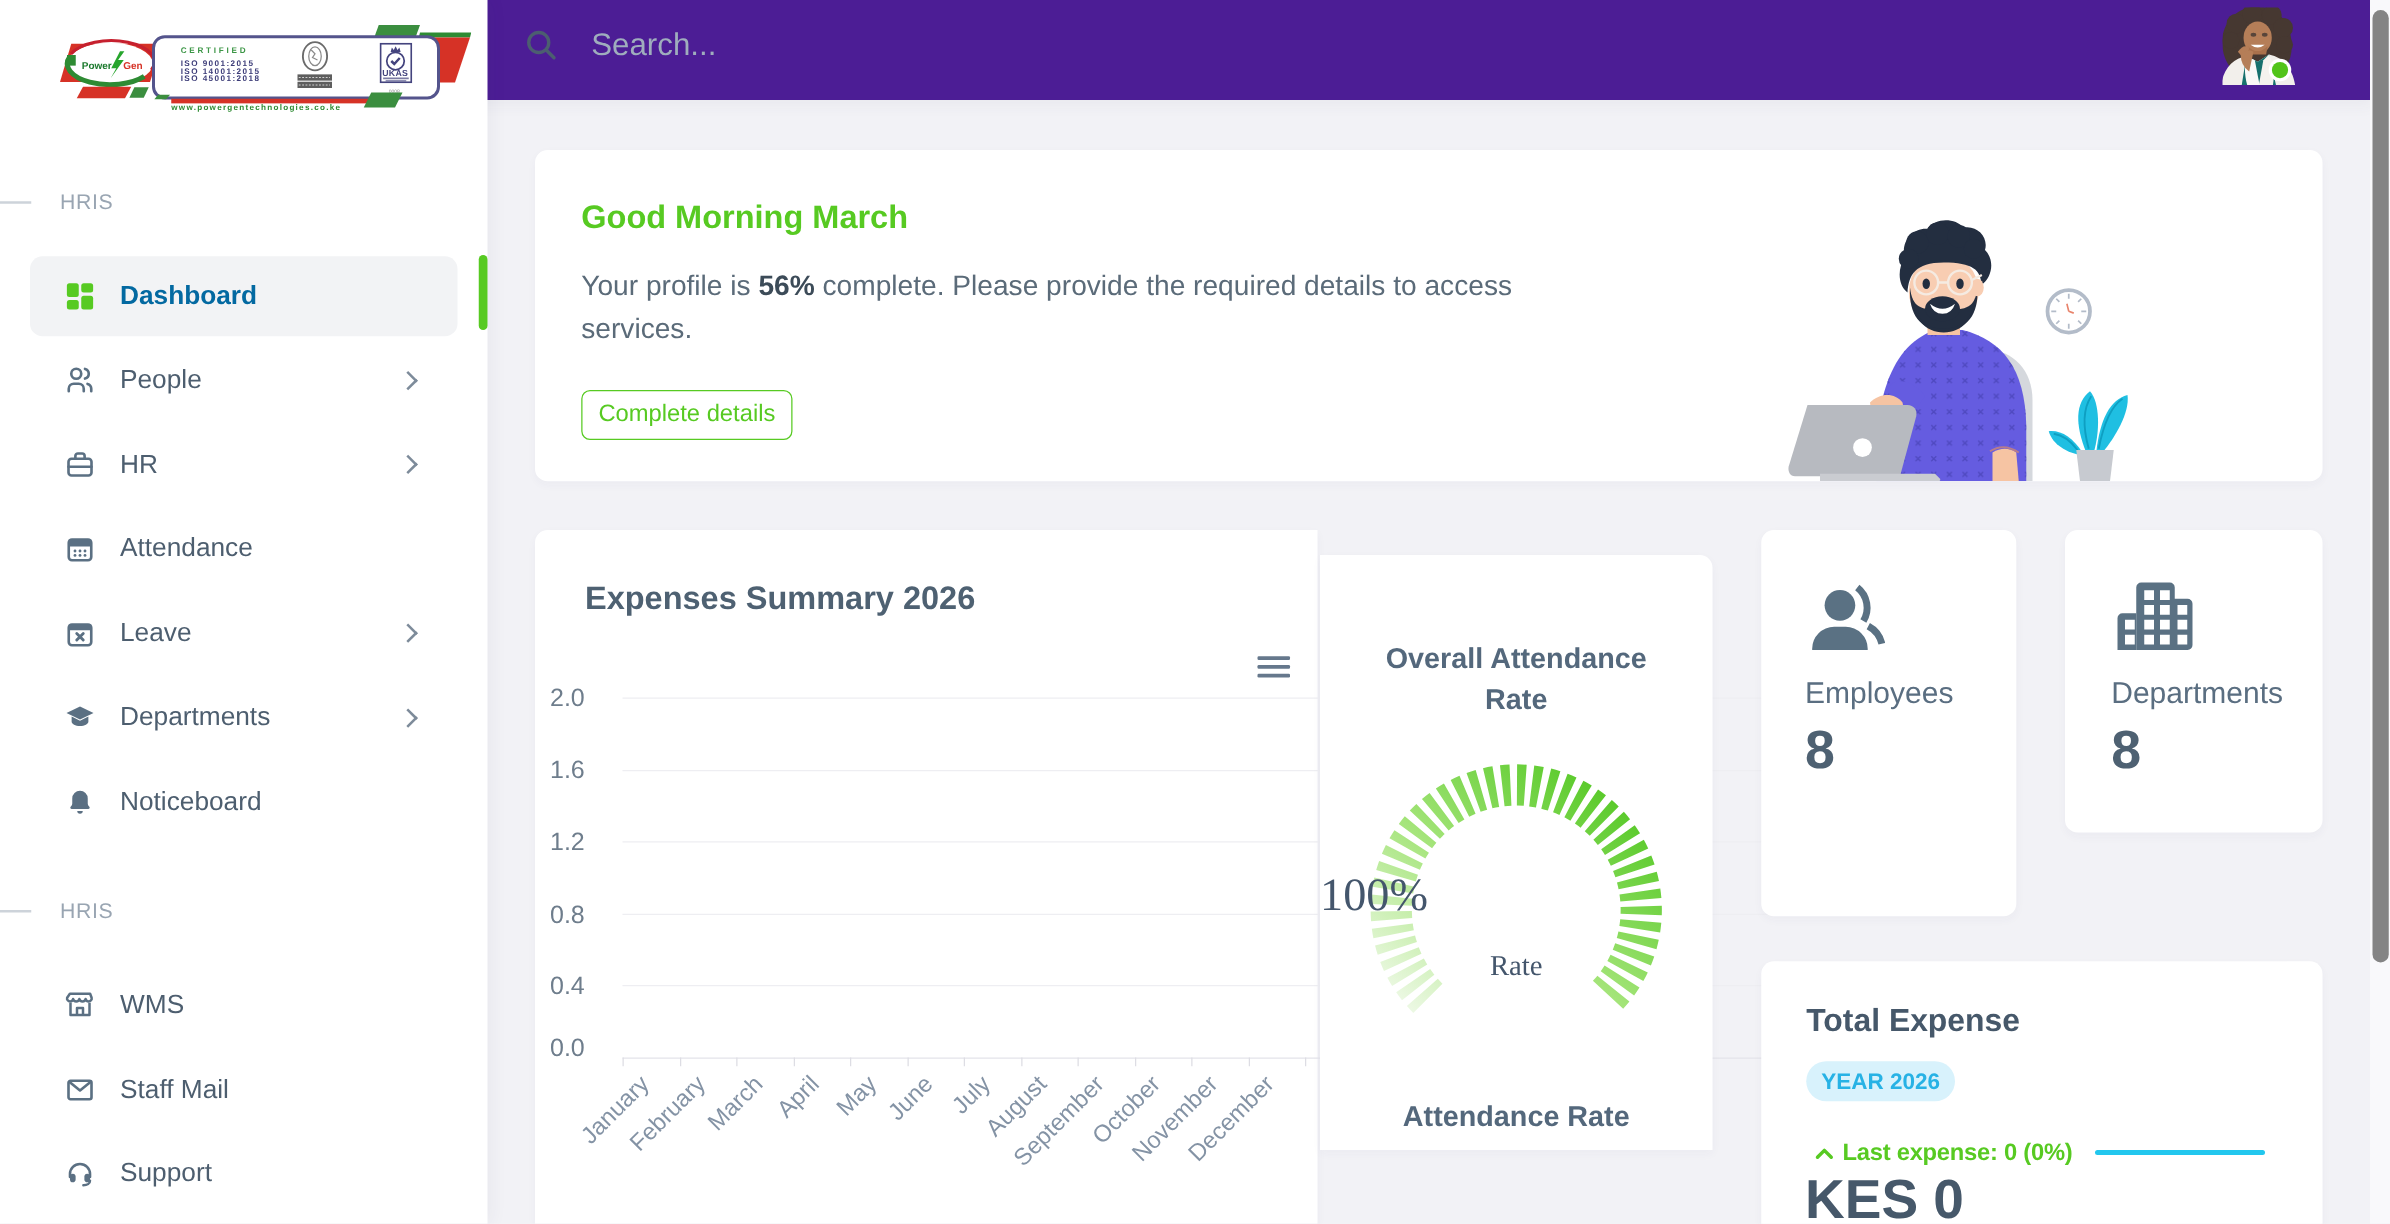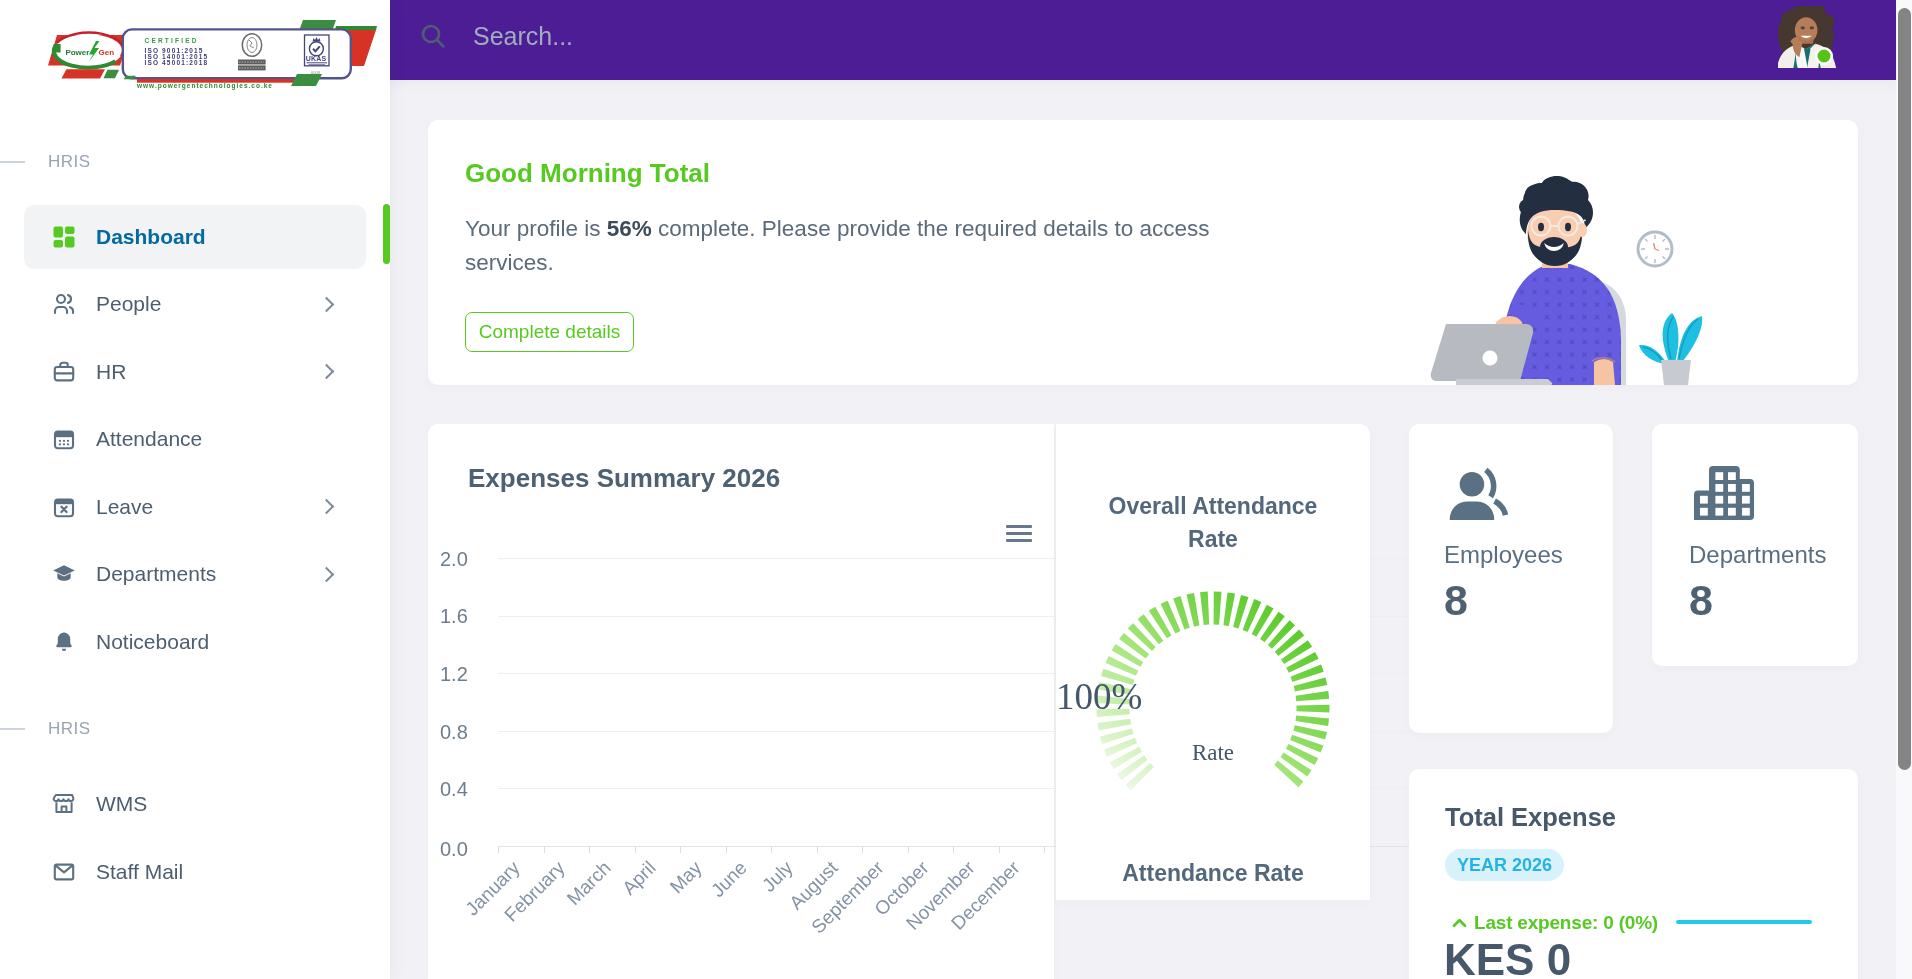--- a/index.html
+++ b/index.html
@@ -155,20 +155,29 @@
   </div>
 
   <div class="mi" style="top:839.5px">
     <svg class="ic" viewBox="0 0 24 24" fill="none" stroke="#5b7083" stroke-width="2.1" stroke-linejoin="round">
         <rect x="2.8" y="4.6" width="18.4" height="14.8" rx="1.6"></rect>
         <path d="M3.4 5.4 12 12.4l8.6-7"></path>
       </svg>
     <span class="lbl">Staff Mail</span>
   </div>
 
+  <div class="mi" style="top:907px">
+    <svg class="ic" viewBox="0 0 24 24" fill="none" stroke="#5b7083" stroke-width="2.1" stroke-linecap="round">
+        <path d="M4 14.5v-2.3a8 8 0 0 1 16 0v2.3"></path>
+        <path d="M4 14.2a2.3 2.3 0 0 1 2.3-2.3c1.3 0 2.2 1 2.2 2.3v2.3c0 1.3-1 2.3-2.2 2.3A2.3 2.3 0 0 1 4 16.5Z" fill="#5b7083" stroke="none"></path>
+        <path d="M20 14.2a2.3 2.3 0 0 0-2.3-2.3c-1.3 0-2.2 1-2.2 2.3v2.3c0 1.3 1 2.3 2.2 2.3a2.3 2.3 0 0 0 2.3-2.3Z" fill="#5b7083" stroke="none"></path>
+        <path d="M20 17.5c0 2.3-2.3 3.6-5.3 3.6" stroke-width="2"></path>
+      </svg>
+    <span class="lbl">Support</span>
+  </div>
 </aside>
 <header id="header">
   <svg style="position:absolute;left:42px;top:23px" width="27" height="27" viewBox="0 0 27 27" fill="none" stroke="#4c5e70" stroke-width="2.7" stroke-linecap="round">
       <circle cx="11" cy="11" r="8"></circle>
       <path d="M17 17l6.2 6.2"></path>
     </svg>
   <div style="position:absolute;left:95px;top:22px;font-size:25px;color:#9fadbd">Search...</div>
   <svg style="position:absolute;left:1400px;top:6px" width="60" height="62" viewBox="0 0 60 62">
     <g transform="translate(-3.5,-3) scale(1.13)">
       <path d="M28 2 C14 2 4 12 3 25 C2 37 8 47 16 52 C22 56 34 57 40 53 C48 48 53 39 52 27 C51 13 42 2 28 2 Z" fill="#463831"></path>
@@ -189,21 +198,21 @@
       <path d="M20 37 c-2 8 -1 17 2 25 l8 -1 -4 -21 Z" fill="#faf8f6"></path>
       <path d="M36 36 c4 8 4 17 2 26 l-10 0 4 -22 Z" fill="#f5f2ee"></path>
       <path d="M16 36 q5 -5 9 -2 l-3 14 q-6 -4 -6 -12" fill="#b57e58"></path>
     </g>
     <circle cx="46" cy="50" r="9" fill="#fff"></circle>
     <circle cx="46" cy="50" r="6.5" fill="#52c41a"></circle>
   </svg>
 </header>
 
 <div class="card" style="left:428px;top:120px;width:1430px;height:265px;overflow:hidden">
-  <div style="position:absolute;left:37px;top:38px;font-size:26px;font-weight:bold;color:#57ca22">Good Morning Total</div>
+  <div style="position:absolute;left:37px;top:38px;font-size:26px;font-weight:bold;color:#57ca22">Good Morning March</div>
   <div style="position:absolute;left:37px;top:92px;width:760px;font-size:22.5px;color:#5b6b79;line-height:34px">Your profile is <b style="color:#3c4b58">56%</b> complete. Please provide the required details to access services.</div>
   <div style="position:absolute;left:37px;top:192px;width:169px;height:40px;border:1.5px solid #57ca22;border-radius:7px;color:#57ca22;font-size:19px;display:flex;align-items:center;justify-content:center">Complete details</div>
   <svg style="position:absolute;left:1002px;top:30px" width="428" height="235" viewBox="0 0 428 235">
 
     <circle cx="225" cy="99" r="17" fill="#fff" stroke="#b3bcc9" stroke-width="3"></circle>
     <g stroke="#b3bcc9" stroke-width="1.4">
         <path d="M225 85v4M225 109v4M211 99h4M235 99h4M215 89l2.5 2.5M235 89l-2.5 2.5M215 109l2.5-2.5M235 109l-2.5-2.5"></path>
       </g>
     <path d="M225 99 l-1.5 -6 M225 99 l4 1.5" stroke="#e8836b" stroke-width="1.3"></path>
 
@@ -273,21 +282,21 @@
   <div class="gline" style="top:191.6px"></div>
   <div class="gline" style="top:249.2px"></div>
   <div class="gline" style="top:306.8px"></div>
   <div class="gline" style="top:364.4px"></div>
   <div class="gline" style="top:422px;background:#e4e4ea"></div>
   <div class="ylab" style="left:12px;top:124px">2.0</div>
   <div class="ylab" style="left:12px;top:181px">1.6</div>
   <div class="ylab" style="left:12px;top:239px">1.2</div>
   <div class="ylab" style="left:12px;top:297px">0.8</div>
   <div class="ylab" style="left:12px;top:354px">0.4</div>
-  <div class="ylab" style="left:12px;top:414px">0.0</div>
+  <div class="ylab" style="left:12px;top:404px">0.0</div>
   <div class="xtick" style="left:70px"></div>
     <div class="xtick" style="left:115.5px"></div>
     <div class="xtick" style="left:161px"></div>
     <div class="xtick" style="left:206.5px"></div>
     <div class="xtick" style="left:252px"></div>
     <div class="xtick" style="left:297.5px"></div>
     <div class="xtick" style="left:343px"></div>
     <div class="xtick" style="left:388.5px"></div>
     <div class="xtick" style="left:434px"></div>
     <div class="xtick" style="left:479.5px"></div>
@@ -301,21 +310,21 @@
   <div class="mlab" style="left:102.5px">May</div>
   <div class="mlab" style="left:148px">June</div>
   <div class="mlab" style="left:193.5px">July</div>
   <div class="mlab" style="left:239px">August</div>
   <div class="mlab" style="left:284.5px">September</div>
   <div class="mlab" style="left:330px">October</div>
   <div class="mlab" style="left:375.5px">November</div>
   <div class="mlab" style="left:421px">December</div>
 </div>
 
-<div class="card" style="left:1056px;top:424px;width:314px;height:476px;border-radius:0 10px 0 0">
+<div class="card" style="left:1056px;top:444px;width:314px;height:476px;border-radius:0 10px 0 0">
   <div style="position:absolute;left:0;top:66px;width:314px;text-align:center;font-size:23px;font-weight:bold;color:#54687c;line-height:33px">Overall Attendance<br>Rate</div>
   <svg style="position:absolute;left:37px;top:164px" width="240" height="240" viewBox="0 0 240 240">
     <defs>
       <linearGradient id="gaugegrad" x1="0" y1="1" x2="1" y2="0">
         <stop offset="0" stop-color="#eef9e6"></stop>
         <stop offset="0.45" stop-color="#a3e478"></stop>
         <stop offset="1" stop-color="#4cc51c"></stop>
       </linearGradient>
     </defs>
     <path d="M49.3 190.7 A100 100 0 1 1 190.7 190.7" fill="none" stroke="url(#gaugegrad)" stroke-width="33" stroke-dasharray="6.6 5.2"></path>

